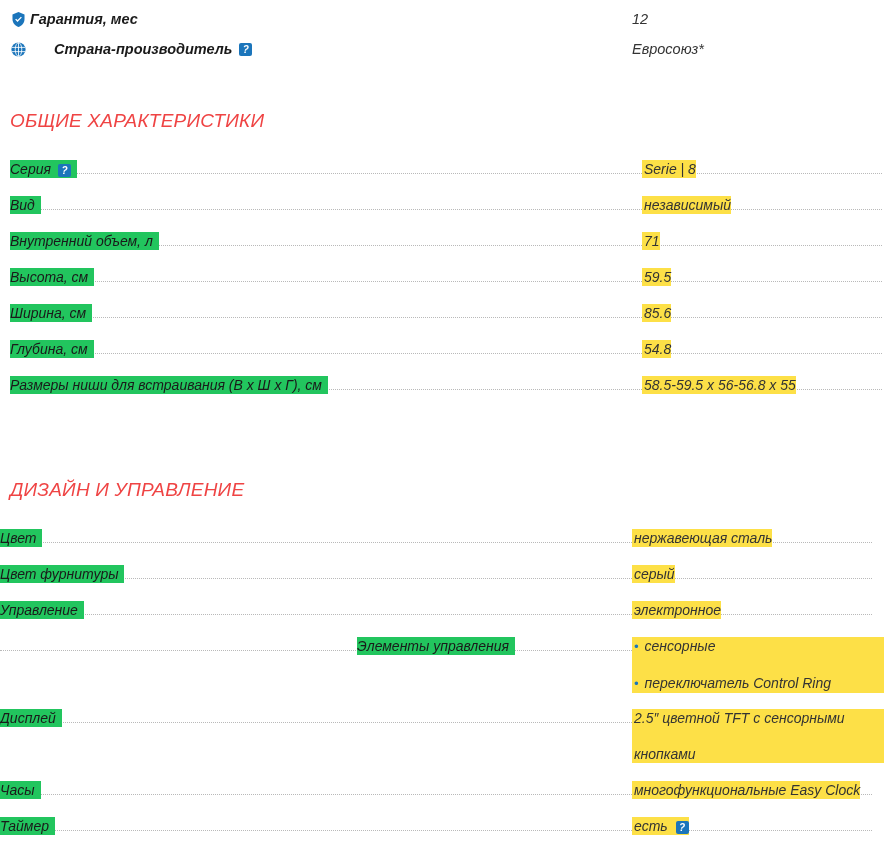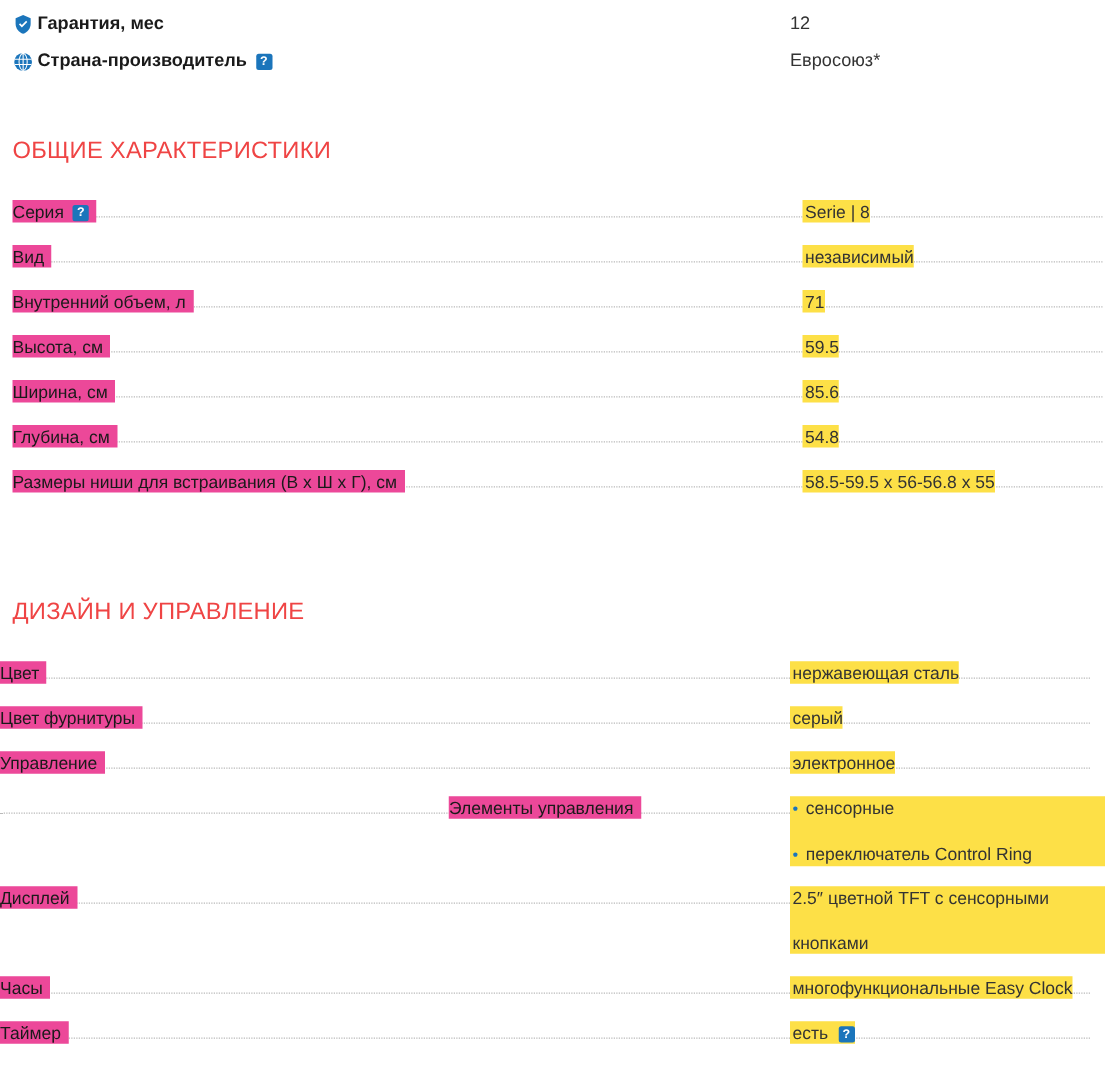--- a/index.html
+++ b/index.html
@@ -12,20 +12,21 @@
     height: 863px;
     font-family: "Liberation Sans", sans-serif;
     color: #1a1a1a;
     overflow: hidden;
   }
   .page {
     position: relative;
     width: 892px;
     height: 649px;
     box-sizing: border-box;
+    font-style: italic;
   }
 
   
   .top-rows {
     padding-top: 4px;
   }
   .icon-row {
     display: flex;
     align-items: center;
     height: 30px;
@@ -97,21 +98,21 @@
     position: relative;
     display: flex;
     align-items: flex-start;
     height: 36px;
   }
   .spec-row .label {
     font-size: 14px;
     color: #1a1a1a;
     white-space: nowrap;
     padding-right: 6px;
-    background: #ec4899;
+    background: #22c55e;
     position: relative;
     z-index: 2;
     line-height: 18px;
   }
   .spec-row .dots {
     position: absolute;
     left: 0;
     right: 0;
     top: 13px;
     border-bottom: 1px dotted #b9b9b9;
@@ -151,21 +152,21 @@
           <path d="M12 1.5 3.5 5v6.2c0 5.3 3.6 9.8 8.5 11.3 4.9-1.5 8.5-6 8.5-11.3V5L12 1.5z" fill="#1b75bb"></path>
           <path d="M10.6 15.4 7.3 12.1l1.3-1.3 2 2 4.8-4.8 1.3 1.3-6.1 6.1z" fill="#ffffff"></path>
         </svg>
       </div>
       <div class="label-cell">
         <span>Гарантия, мес</span>
       </div>
       <div class="value-cell">12</div>
     </div>
 
-    <div class="icon-row" style="height:30px;">
+    <div class="icon-row" style="height:30px;gap:24px;">
       <div class="icon-cell">
         <svg class="globe" viewBox="0 0 24 24" aria-hidden="true">
           <circle cx="12" cy="12" r="10" fill="#1b75bb"></circle>
           <g stroke="#ffffff" stroke-width="1.2" fill="none">
             <ellipse cx="12" cy="12" rx="4.6" ry="9.6"></ellipse>
             <line x1="2.6" y1="9" x2="21.4" y2="9"></line>
             <line x1="2.6" y1="15" x2="21.4" y2="15"></line>
             <line x1="12" y1="2.2" x2="12" y2="21.8"></line>
           </g>
         </svg>

